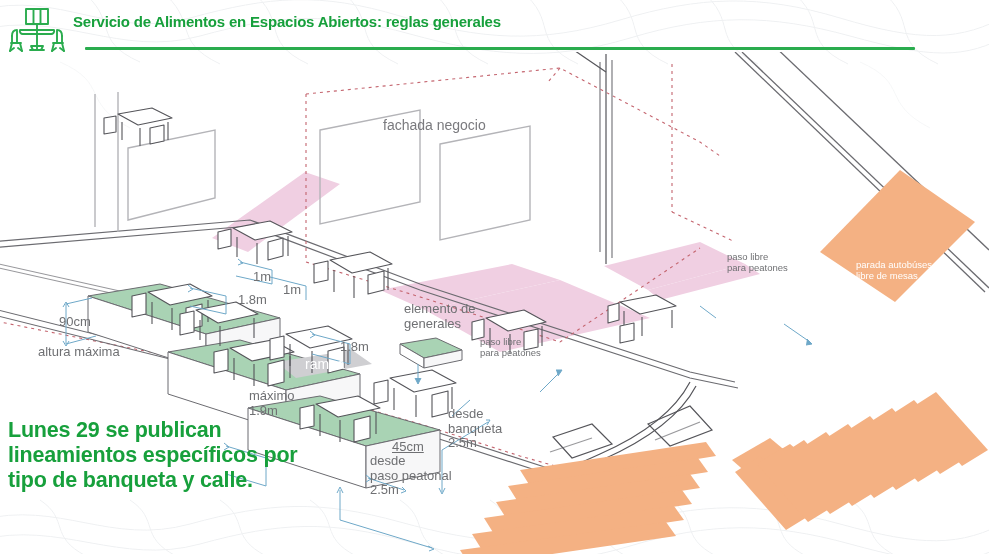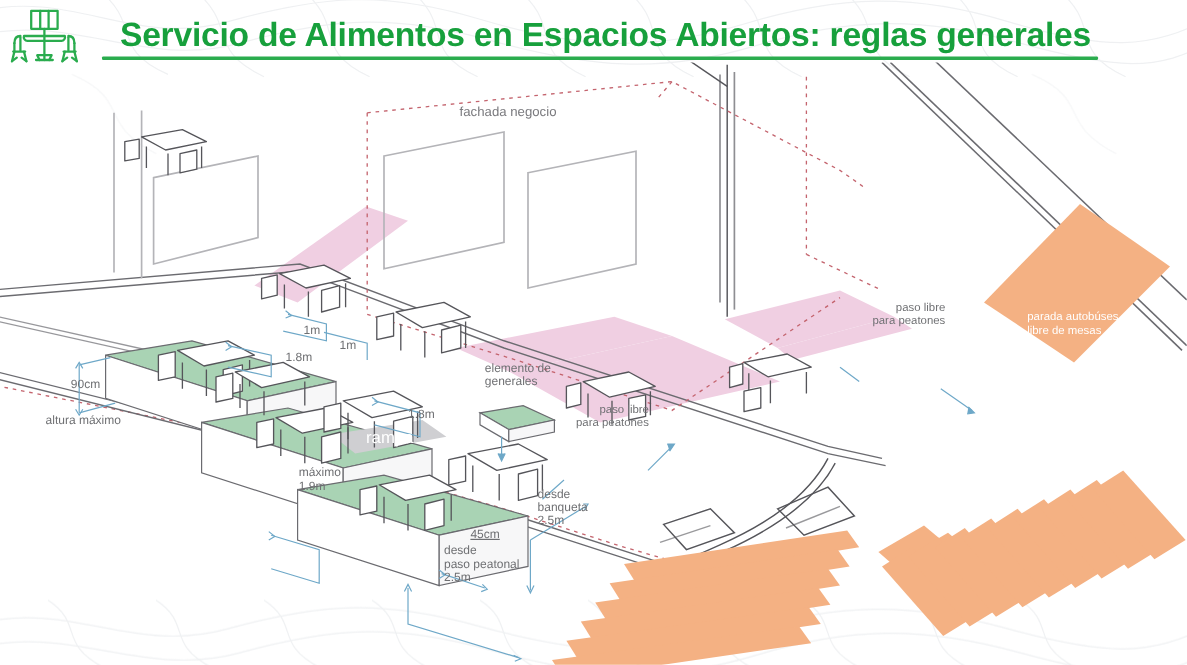--- a/index.html
+++ b/index.html
@@ -23,22 +23,22 @@
   }
 
   
   .header{
     position:absolute;left:0;top:0;width:989px;height:62px;z-index:20;
   }
   .header-icon{
     position:absolute;left:8px;top:6px;width:62px;height:52px;
   }
   .header-title{
-    position:absolute;left:100px;top:13px;
-    font-size:28px;font-weight:bold;
+    position:absolute;left:73px;top:13px;
+    font-size:15px;font-weight:bold;
     color:#17a03c;
     letter-spacing:-0.2px;
     white-space:nowrap;
     font-family:"Liberation Sans", sans-serif;
   }
   .header-rule{
     position:absolute;left:85px;top:47px;width:830px;height:3px;
     background:#2aac4e;border-radius:1px;
   }
 
@@ -57,23 +57,23 @@
 
   .lbl{
     position:absolute;
     font-family:"Liberation Sans", sans-serif;
     color:#6e6e72;
     white-space:pre;
     line-height:1.12;
     z-index:16;
     pointer-events:none;
   }
-  .lbl-dim{ font-size:10px; color:#6f7073; }
-  .lbl-note{ font-size:9.5px; color:#6f7073;text-align:right; }
-  .lbl-big{ font-size:11px; color:#7a7a7e; }
+  .lbl-dim{ font-size:13px; color:#6f7073; }
+  .lbl-note{ font-size:9.5px; color:#6f7073; }
+  .lbl-big{ font-size:14px; color:#7a7a7e;margin-top:30px; }
   .lbl-white{ color:#ffffff; font-size:9.5px; }
   .lbl-rampa{ color:#ffffff; font-size:14px; }
 </style>
 </head>
 <body>
 
 <div id="slide">
 
   <svg class="bg-texture" viewBox="0 0 989 554" preserveAspectRatio="none" aria-hidden="true">
     <g stroke="#eceef0" stroke-width="1" fill="none" opacity="0.85">
@@ -431,21 +431,21 @@
     <div class="lbl lbl-dim" style="left:253px;top:218px;">1m</div>
 
     <div class="lbl lbl-dim" style="left:283px;top:231px;">1m</div>
 
     <div class="lbl lbl-dim" style="left:238px;top:241px;">1.8m</div>
 
     <div class="lbl lbl-dim" style="left:340px;top:288px;">1.8m</div>
 
     <div class="lbl lbl-dim" style="left:59px;top:263px;">90cm</div>
 
-    <div class="lbl lbl-dim" style="left:38px;top:293px;">altura máximo</div>
+    <div class="lbl lbl-dim" style="left:38px;top:293px;">altura máxima</div>
 
     <div class="lbl lbl-rampa" style="left:305px;top:305px;">rampa</div>
 
     <div class="lbl lbl-dim" style="left:404px;top:250px;">elemento de
 generales</div>
 
     <div class="lbl lbl-note" style="left:727px;top:200px;">paso libre
 para peatones</div>
 
     <div class="lbl lbl-note" style="left:480px;top:285px;">paso libre
@@ -461,14 +461,15 @@
 
     <div class="lbl lbl-dim" style="left:448px;top:355px;">desde
 banqueta
 2.5m</div>
 
     <div class="lbl lbl-dim" style="left:370px;top:402px;">desde
 paso peatonal
 2.5m</div>
   </div>
 
+  <div class="footnote">Lunes 29 se publican lineamientos específicos por tipo de banqueta y calle.</div>
 
 </div>
 
 </body></html>

